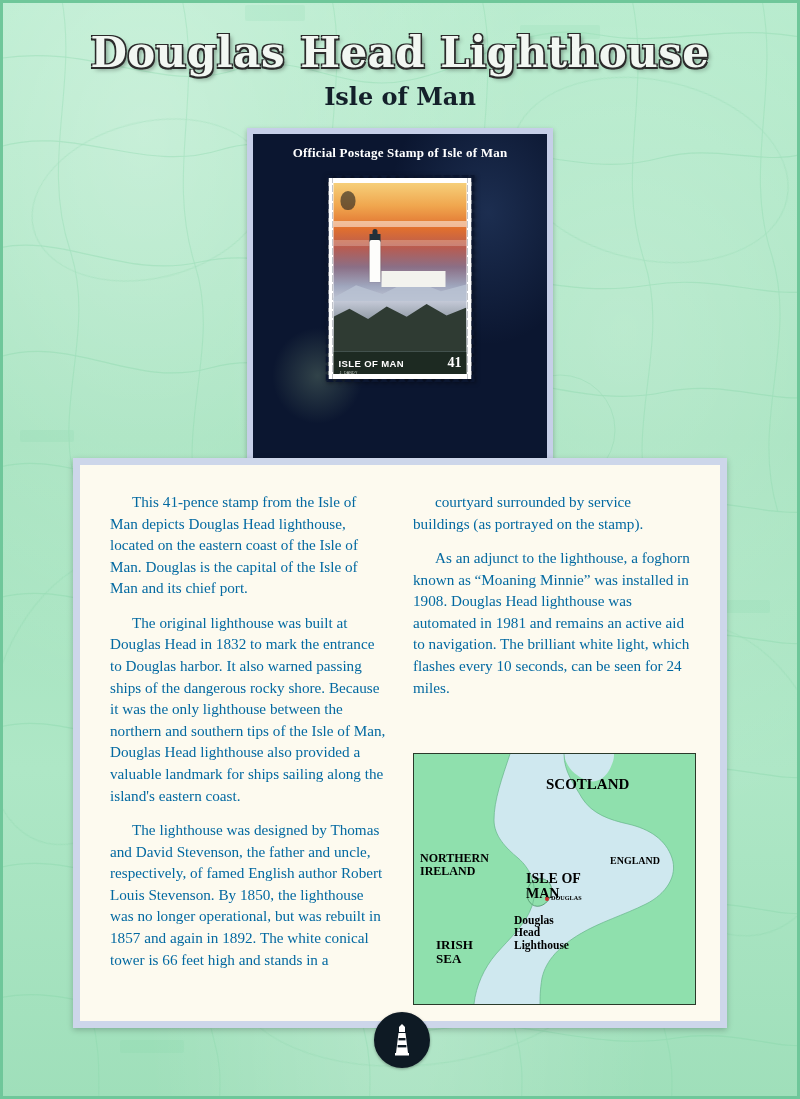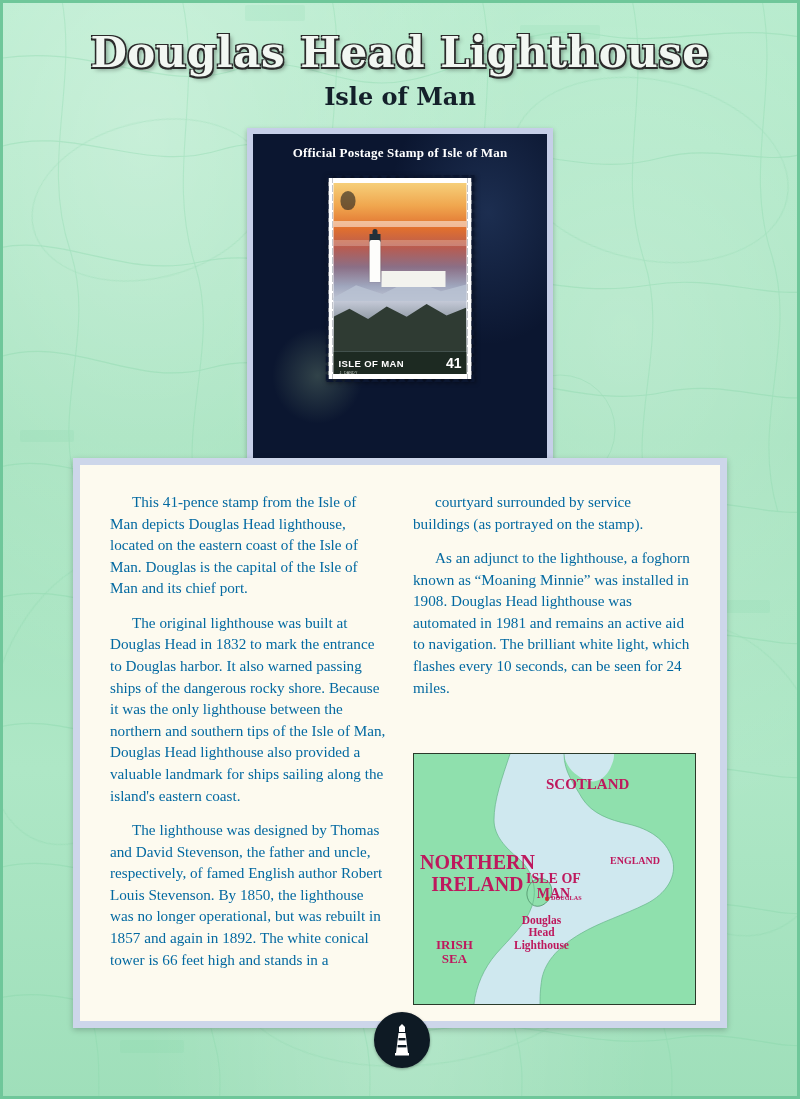--- a/index.html
+++ b/index.html
@@ -249,21 +249,21 @@
   }
   .stamp-country {
     color: #ffffff;
     font-family: "Liberation Sans", sans-serif;
     font-weight: bold;
     font-size: 9.5px;
     letter-spacing: 0.4px;
   }
   .stamp-value {
     color: #ffffff;
-    font-family: Liberation Sans, sans-serif;
+    font-family: Liberation Serif, serif;
     font-weight: bold;
     font-size: 14px;
   }
   .stamp-credit {
     position: absolute;
     left: 6px;
     bottom: -1px;
     color: #cfd6cf;
     font-size: 3.6px;
     font-family: "Liberation Sans", sans-serif;
@@ -319,27 +319,26 @@
     border: 1.5px solid #2a3a2a;
     background: #9fe3b8;
     box-sizing: border-box;
     overflow: hidden;
   }
   .map-box svg { display: block; }
   .map-label {
     position: absolute;
     font-family: "Liberation Serif", serif;
     font-weight: bold;
-    color: #be185d;
+    color: #000000;
     line-height: 1.08;
-    text-align: center;
   }
   .lbl-scotland { top: 22px; left: 132px; font-size: 15px; }
   .lbl-england  { top: 102px; left: 196px; font-size: 10px; }
-  .lbl-ni       { top: 98px;  left: 6px;   font-size: 20px; }
+  .lbl-ni       { top: 98px;  left: 6px;   font-size: 12px; }
   .lbl-irish    { top: 184px; left: 22px;  font-size: 13px; }
   .lbl-iom      { top: 117px; left: 112px; font-size: 14px; }
   .lbl-douglas-dot { top: 141px; left: 137px; font-size: 6.2px; font-weight: bold; }
   .lbl-dhl      { top: 160px; left: 100px; font-size: 11.5px; }
   .map-dot {
     position: absolute;
     top: 143px;
     left: 131px;
     width: 4px;
     height: 4px;

